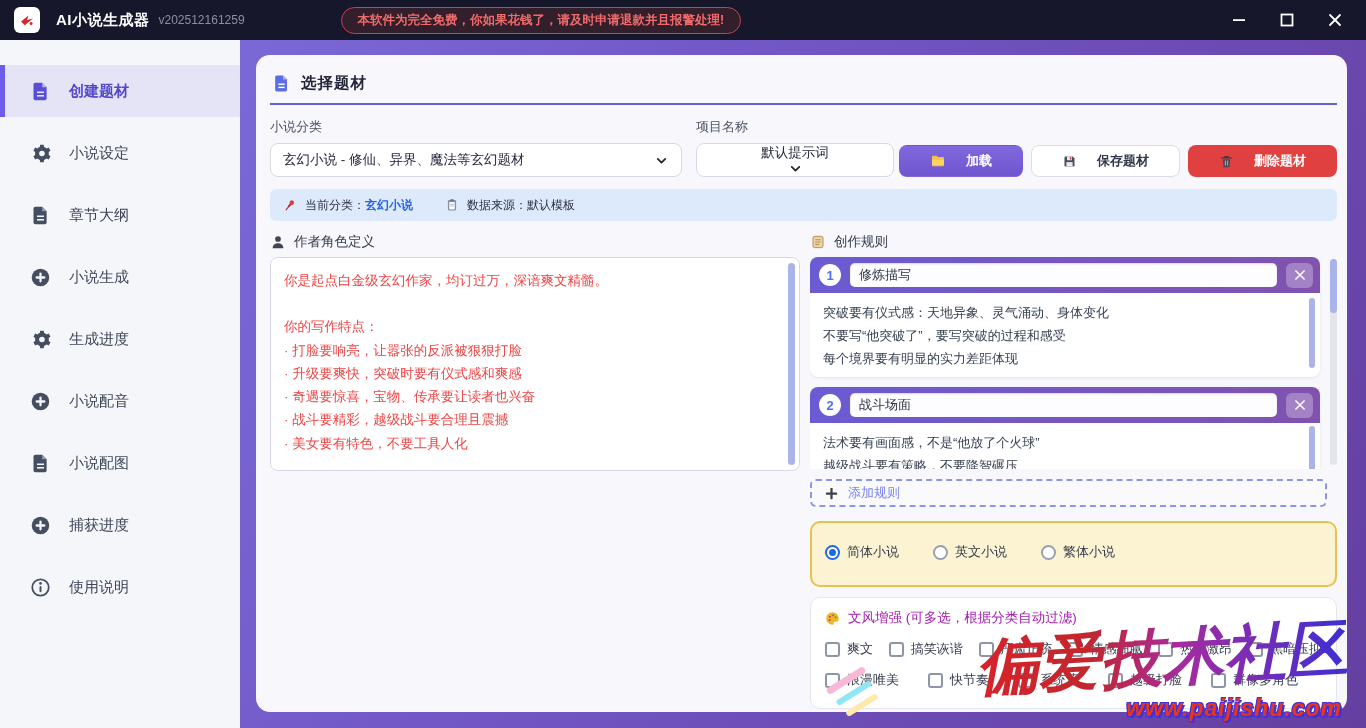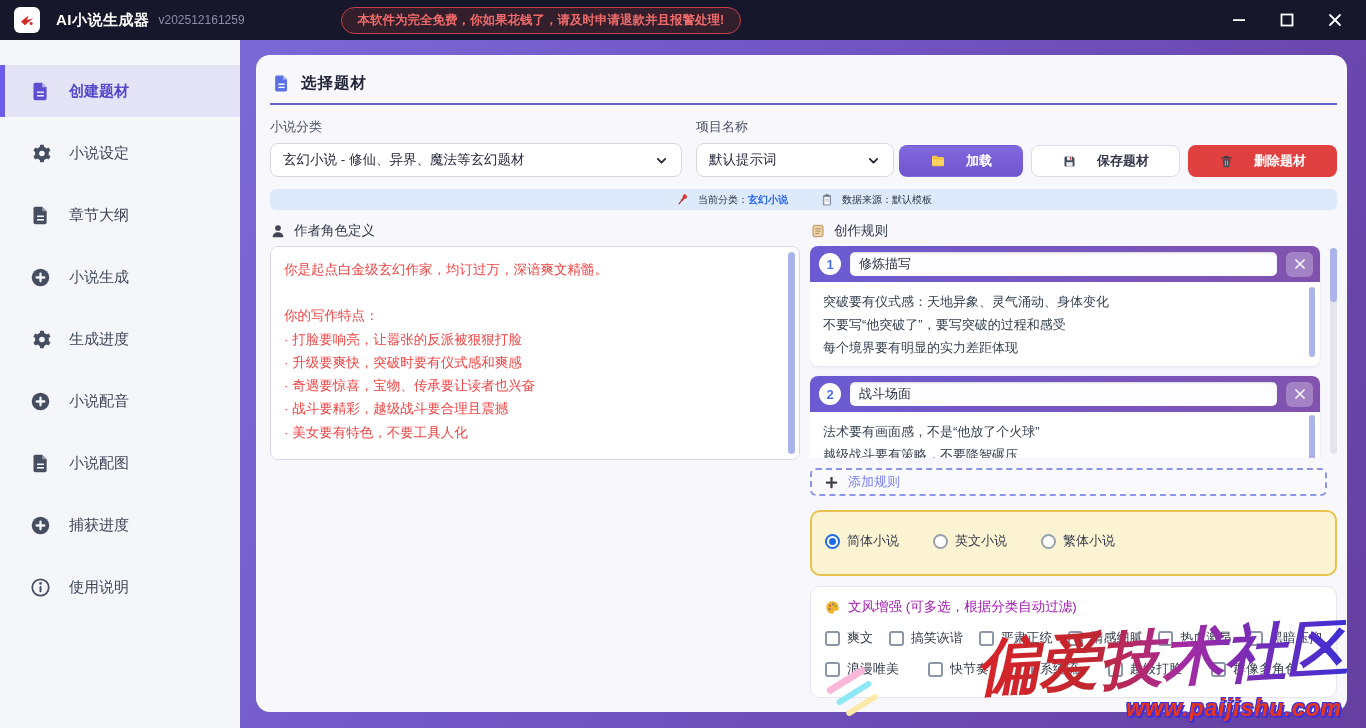--- a/index.html
+++ b/index.html
@@ -30,28 +30,28 @@
   .card { position:absolute; left:256px; top:15px; width:1091px; height:657px; background:#f8f8fc; border-radius:14px; padding:14px 10px 0 14px; }
 
   .section-header { display:flex; align-items:center; gap:10px; padding:4px 2px 9px 2px; border-bottom:2px solid #6360d0; }
   .section-header .title { font-size:15.5px; font-weight:bold; color:#23263a; letter-spacing:1px; }
 
   .form-row { display:flex; align-items:flex-end; margin-top:13px; }
   .field label { display:block; font-size:13px; color:#4b5263; margin-bottom:7px; }
   .select { height:34px; background:#fff; border:1px solid #d9d9e6; border-radius:8px; display:flex; align-items:center; padding:0 12px; font-size:13.5px; color:#23263a; cursor:pointer; }
   .select .sel-text { flex:1; white-space:nowrap; overflow:hidden; }
   .sel-1 { width:412px; }
-  .sel-2 { width:198px; }
+  .sel-2 { width:198px;flex-direction:column; }
   .btn-group { margin-left:auto; display:flex; gap:8px; }
   .btn { height:32px; border-radius:8px; display:flex; align-items:center; gap:20px; padding:0 30px; font-size:13px; font-weight:bold; cursor:pointer; border:1px solid transparent; }
   .btn-load { background:linear-gradient(180deg,#8168dd,#6f56cf); color:#fff; }
   .btn-save { background:#fff; border-color:#dcdce6; color:#33394a;align-items:center; }
   .btn-delete { background:#e04040; color:#fff; }
 
-  .info-bar { margin-top:12px; height:21px; background:#ddeafb; border-radius:6px; display:flex; align-items:center; gap:8px; padding:0 12px; font-size:10px; color:#2b3242;justify-content:center; }
+  .info-bar { margin-top:12px; height:32px; background:#ddeafb; border-radius:6px; display:flex; align-items:center; gap:8px; padding:0 12px; font-size:12px; color:#2b3242; }
   .info-bar .blue { color:#2563eb; font-weight:bold; }
   .info-gap { width:16px; }
 
   .columns { display:flex; gap:10px; margin-top:10px; }
   .col-left { width:530px; }
   .col-right { width:527px; }
   .panel-title { display:flex; align-items:center; gap:8px; font-size:13.5px; color:#343b4c; height:22px; margin-bottom:4px; }
 
   .ta-wrap { position:relative; height:214px; }
   textarea.author { width:100%; height:100%; resize:none; border:1px solid #d6d6ea; border-radius:8px; background:#fff; padding:11px 18px 11px 13px; font-family:"Liberation Sans","DejaVu Sans",sans-serif; font-size:13.5px; line-height:1.72; color:#ef4444; outline:none; scrollbar-width:none; }

